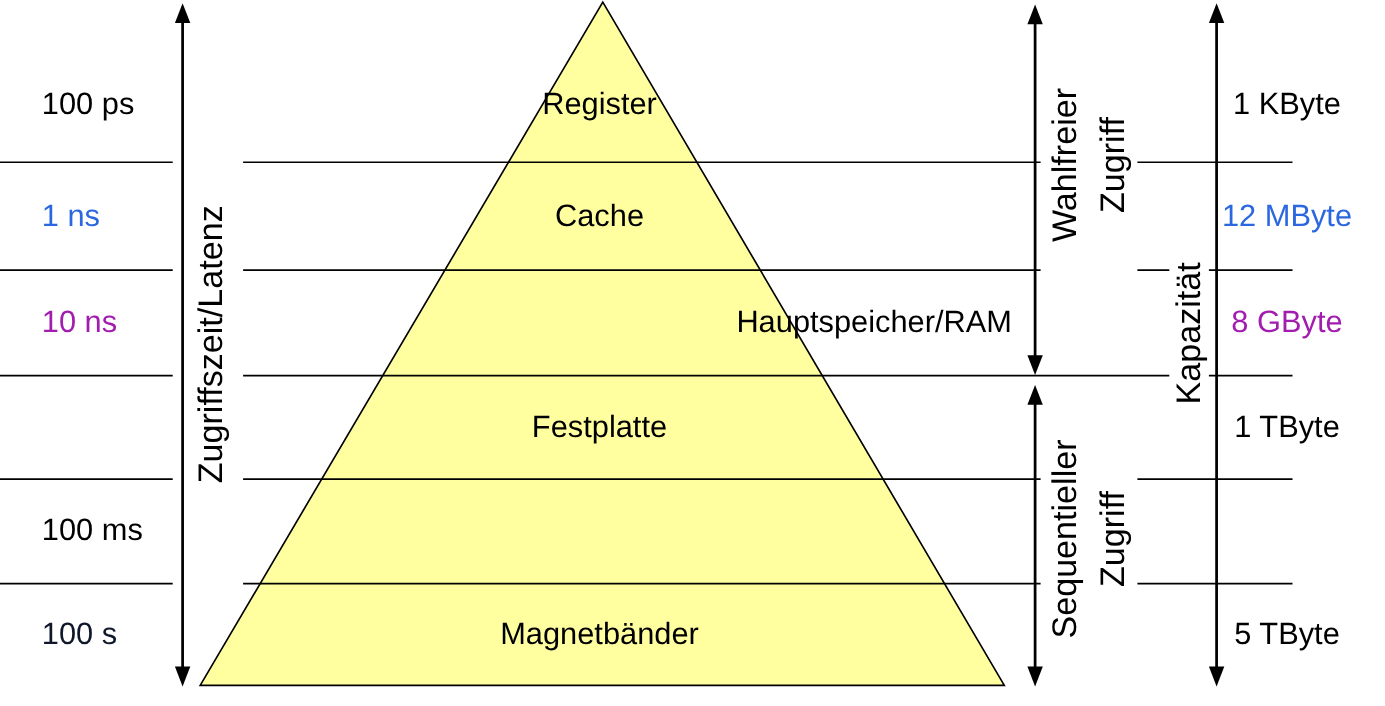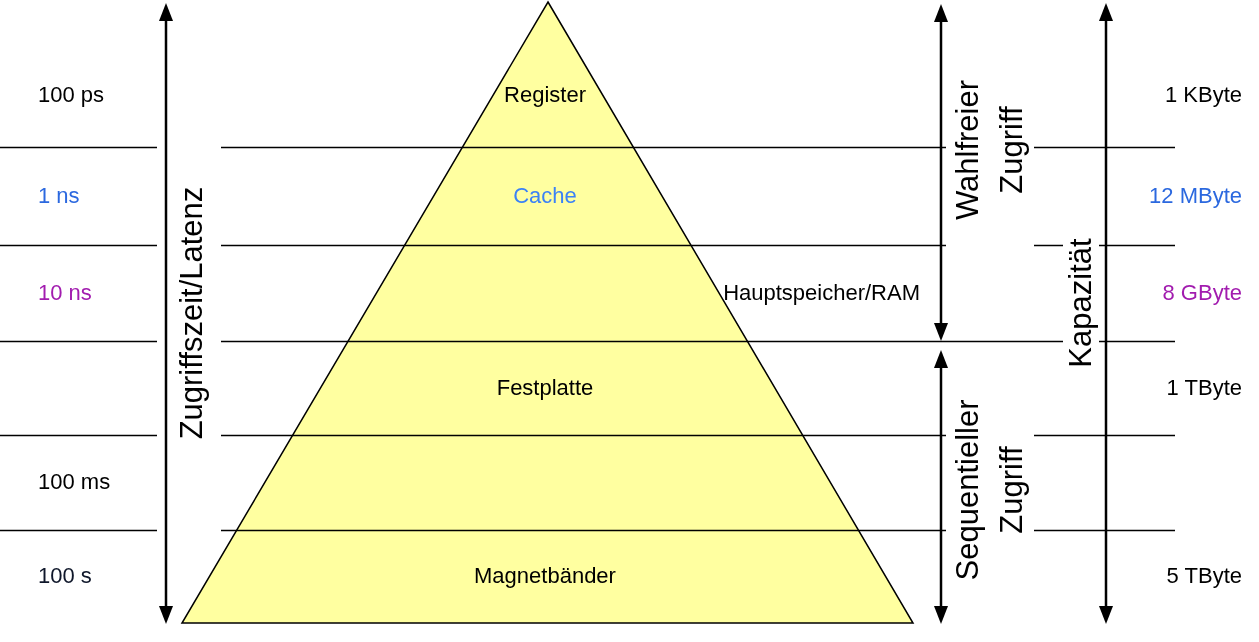--- a/index.html
+++ b/index.html
@@ -7,27 +7,27 @@
     position:relative;
     width:1259px;height:642px;
     background:#ffffff;
     font-family:"Liberation Sans","DejaVu Sans",sans-serif;
     overflow:hidden;
   }
   #shapes{position:absolute;left:0;top:0;z-index:0;}
   .lbl{
     position:absolute;
     height:40px;line-height:40px;
-    font-size:22px;color:#000;
+    font-size:28px;color:#000;
     z-index:1;
     white-space:nowrap;
   }
   .time-lbl{left:38px;width:150px;text-align:left;}
   .level-lbl{left:170px;width:750px;text-align:center;}
-  .cap-lbl{left:1098px;width:144px;text-align:right;}
+  .cap-lbl{left:1098px;width:144px;text-align:center;}
   .rot{
     position:absolute;
     transform:translate(-50%,-50%) rotate(-90deg);
     font-size:31px;color:#000;
     text-align:center;
     white-space:nowrap;
     z-index:1;
   }
   .rot.masked{background:#ffffff;}
   .two-line{line-height:44px;}
@@ -82,21 +82,21 @@
     </g>
   </svg>
 
   <div class="lbl time-lbl row0" style="color: rgb(0, 0, 0);">100 ps</div>
   <div class="lbl time-lbl row1" style="color: rgb(43, 104, 223);">1 ns</div>
   <div class="lbl time-lbl row2" style="color: #a21caf;">10 ns</div>
   <div class="lbl time-lbl row4" style="color: rgb(0, 0, 0);">100 ms</div>
   <div class="lbl time-lbl row5" style="color: #0f172a;">100 s</div>
 
   <div class="lbl level-lbl row0" style="color: rgb(0, 0, 0);">Register</div>
-  <div class="lbl level-lbl row1" style="color: #3b82f6;">Cache</div>
+  <div class="lbl level-lbl row1" style="color: #000000;">Cache</div>
   <div class="lbl level-lbl row2" style="color: #000000; text-align: right;">Hauptspeicher/RAM</div>
   <div class="lbl level-lbl row3" style="color: rgb(0, 0, 0);">Festplatte</div>
   <div class="lbl level-lbl row5" style="color: rgb(0, 0, 0);">Magnetbänder</div>
 
   <div class="lbl cap-lbl row0" style="color: rgb(0, 0, 0);">1 KByte</div>
   <div class="lbl cap-lbl row1" style="color: rgb(43, 104, 223);">12 MByte</div>
   <div class="lbl cap-lbl row2" style="color: #a21caf;">8 GByte</div>
   <div class="lbl cap-lbl row3" style="color: rgb(0, 0, 0);">1 TByte</div>
   <div class="lbl cap-lbl row5" style="color: rgb(0, 0, 0);">5 TByte</div>
 

